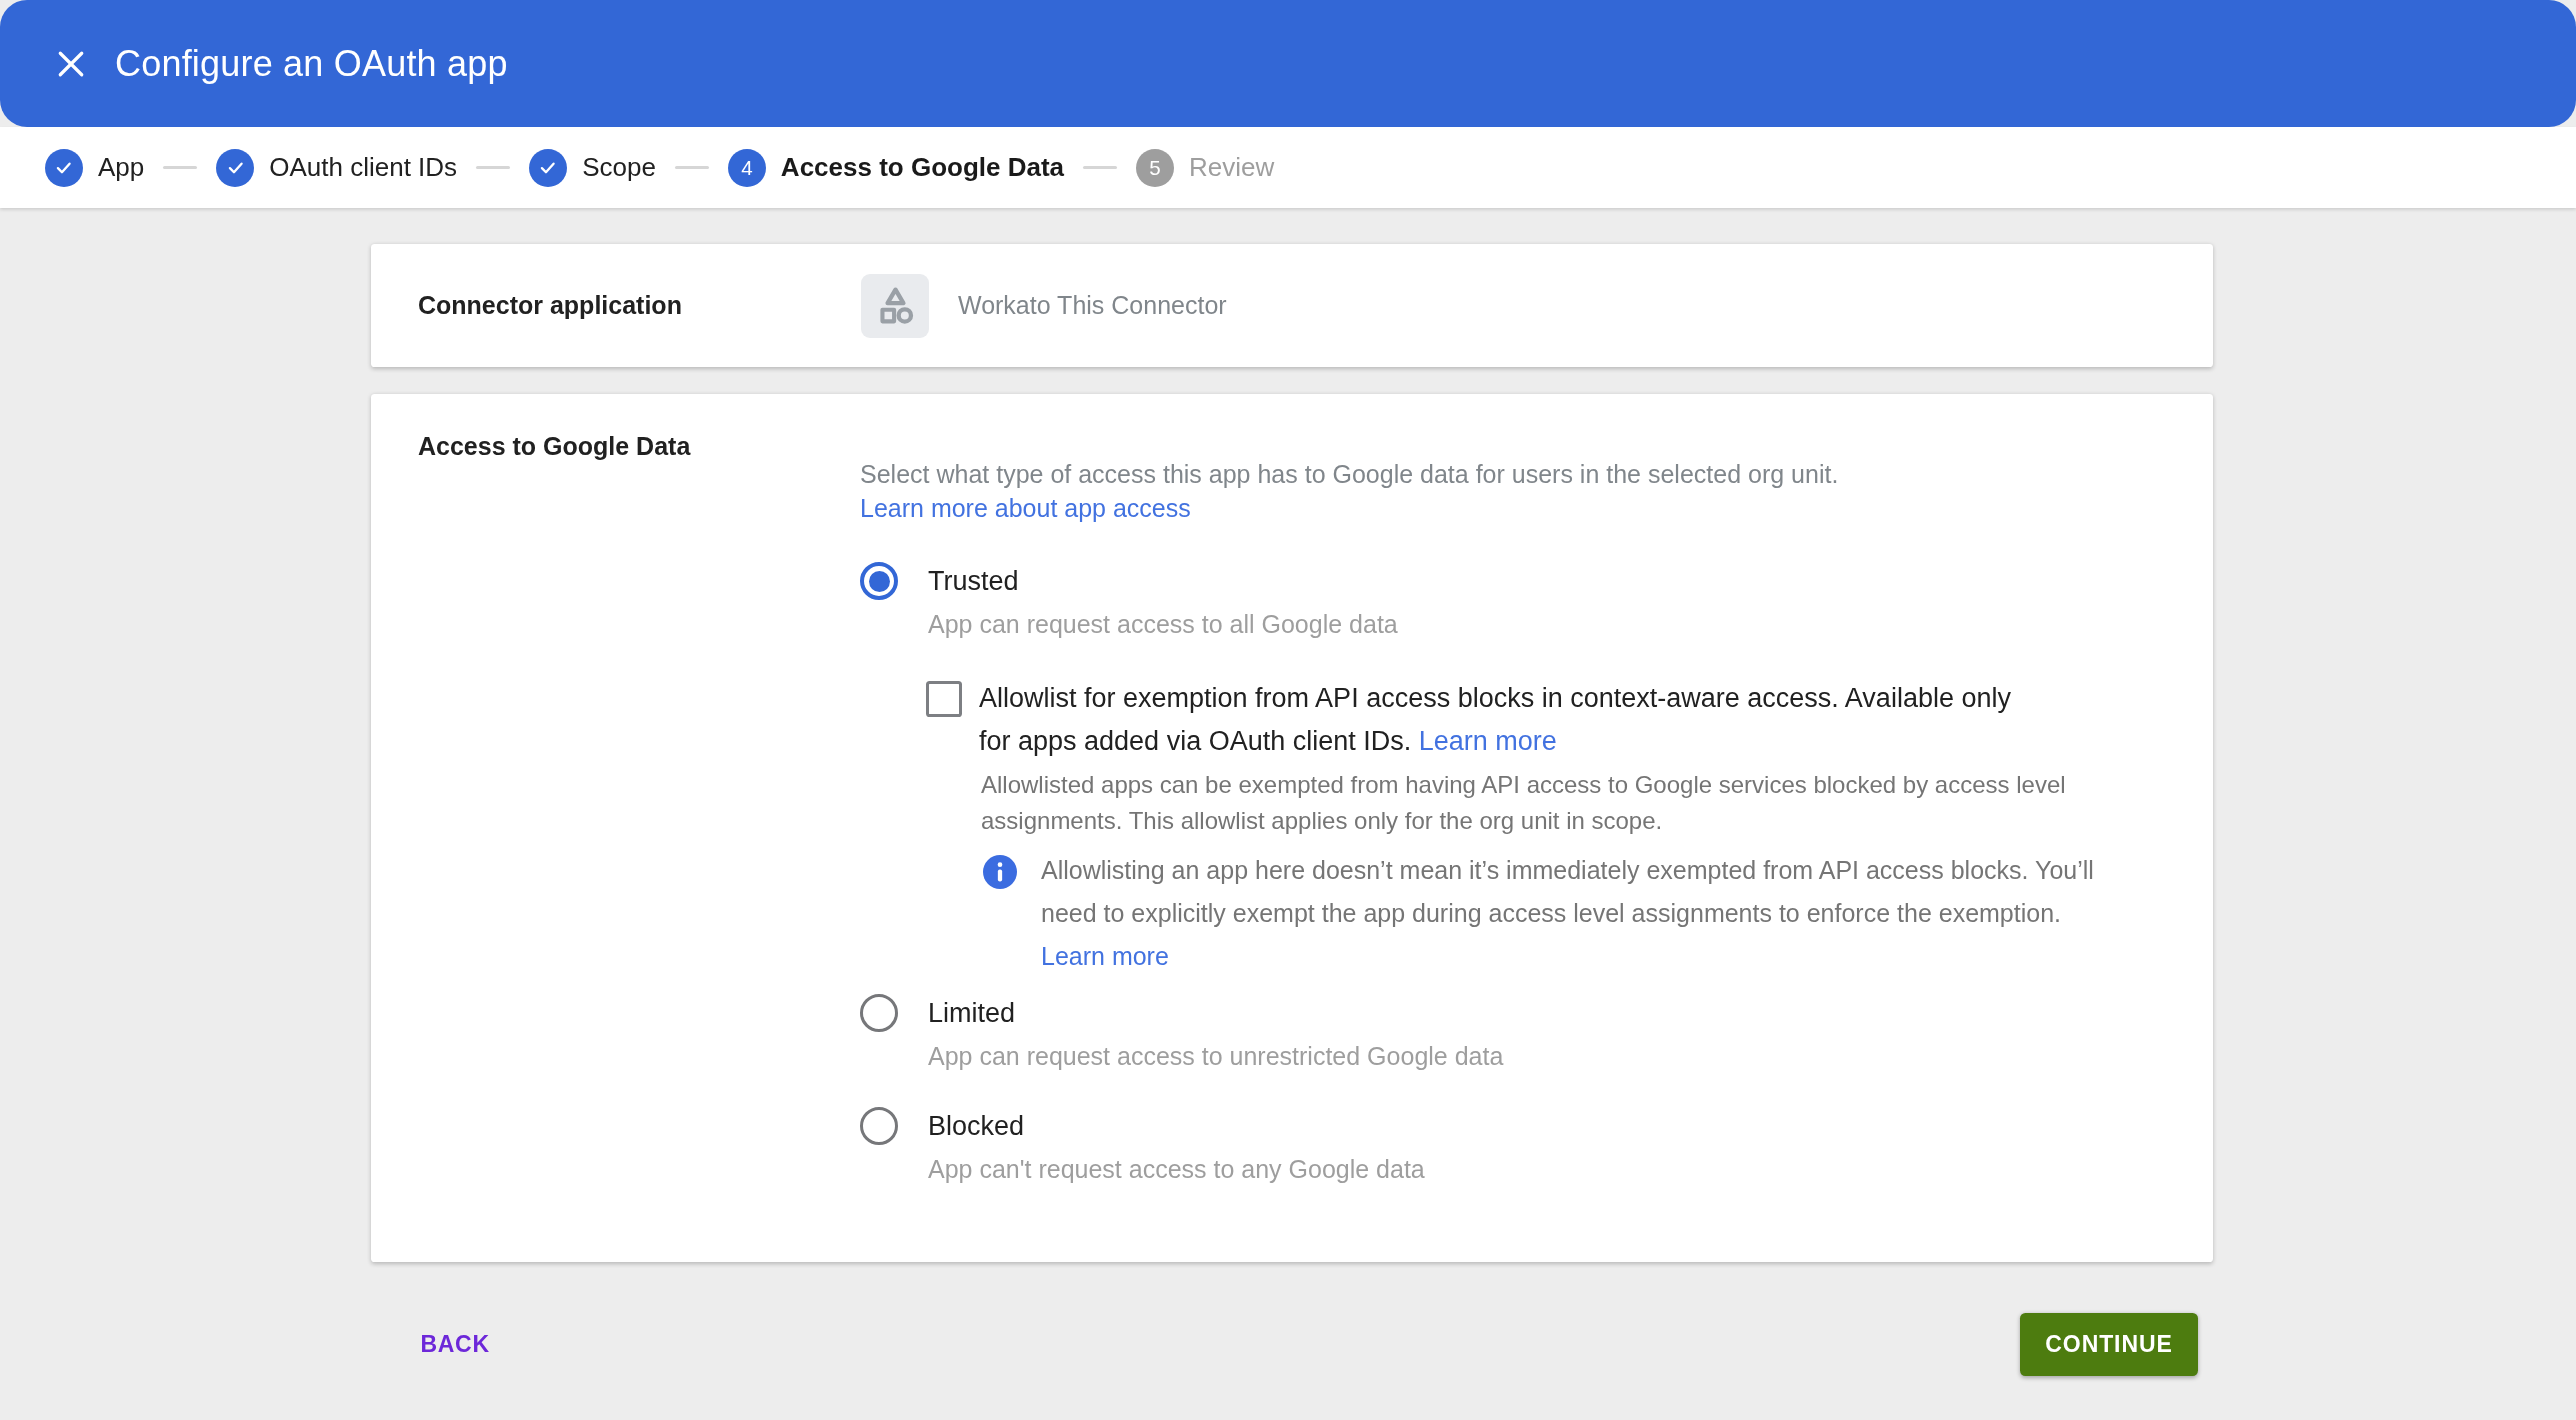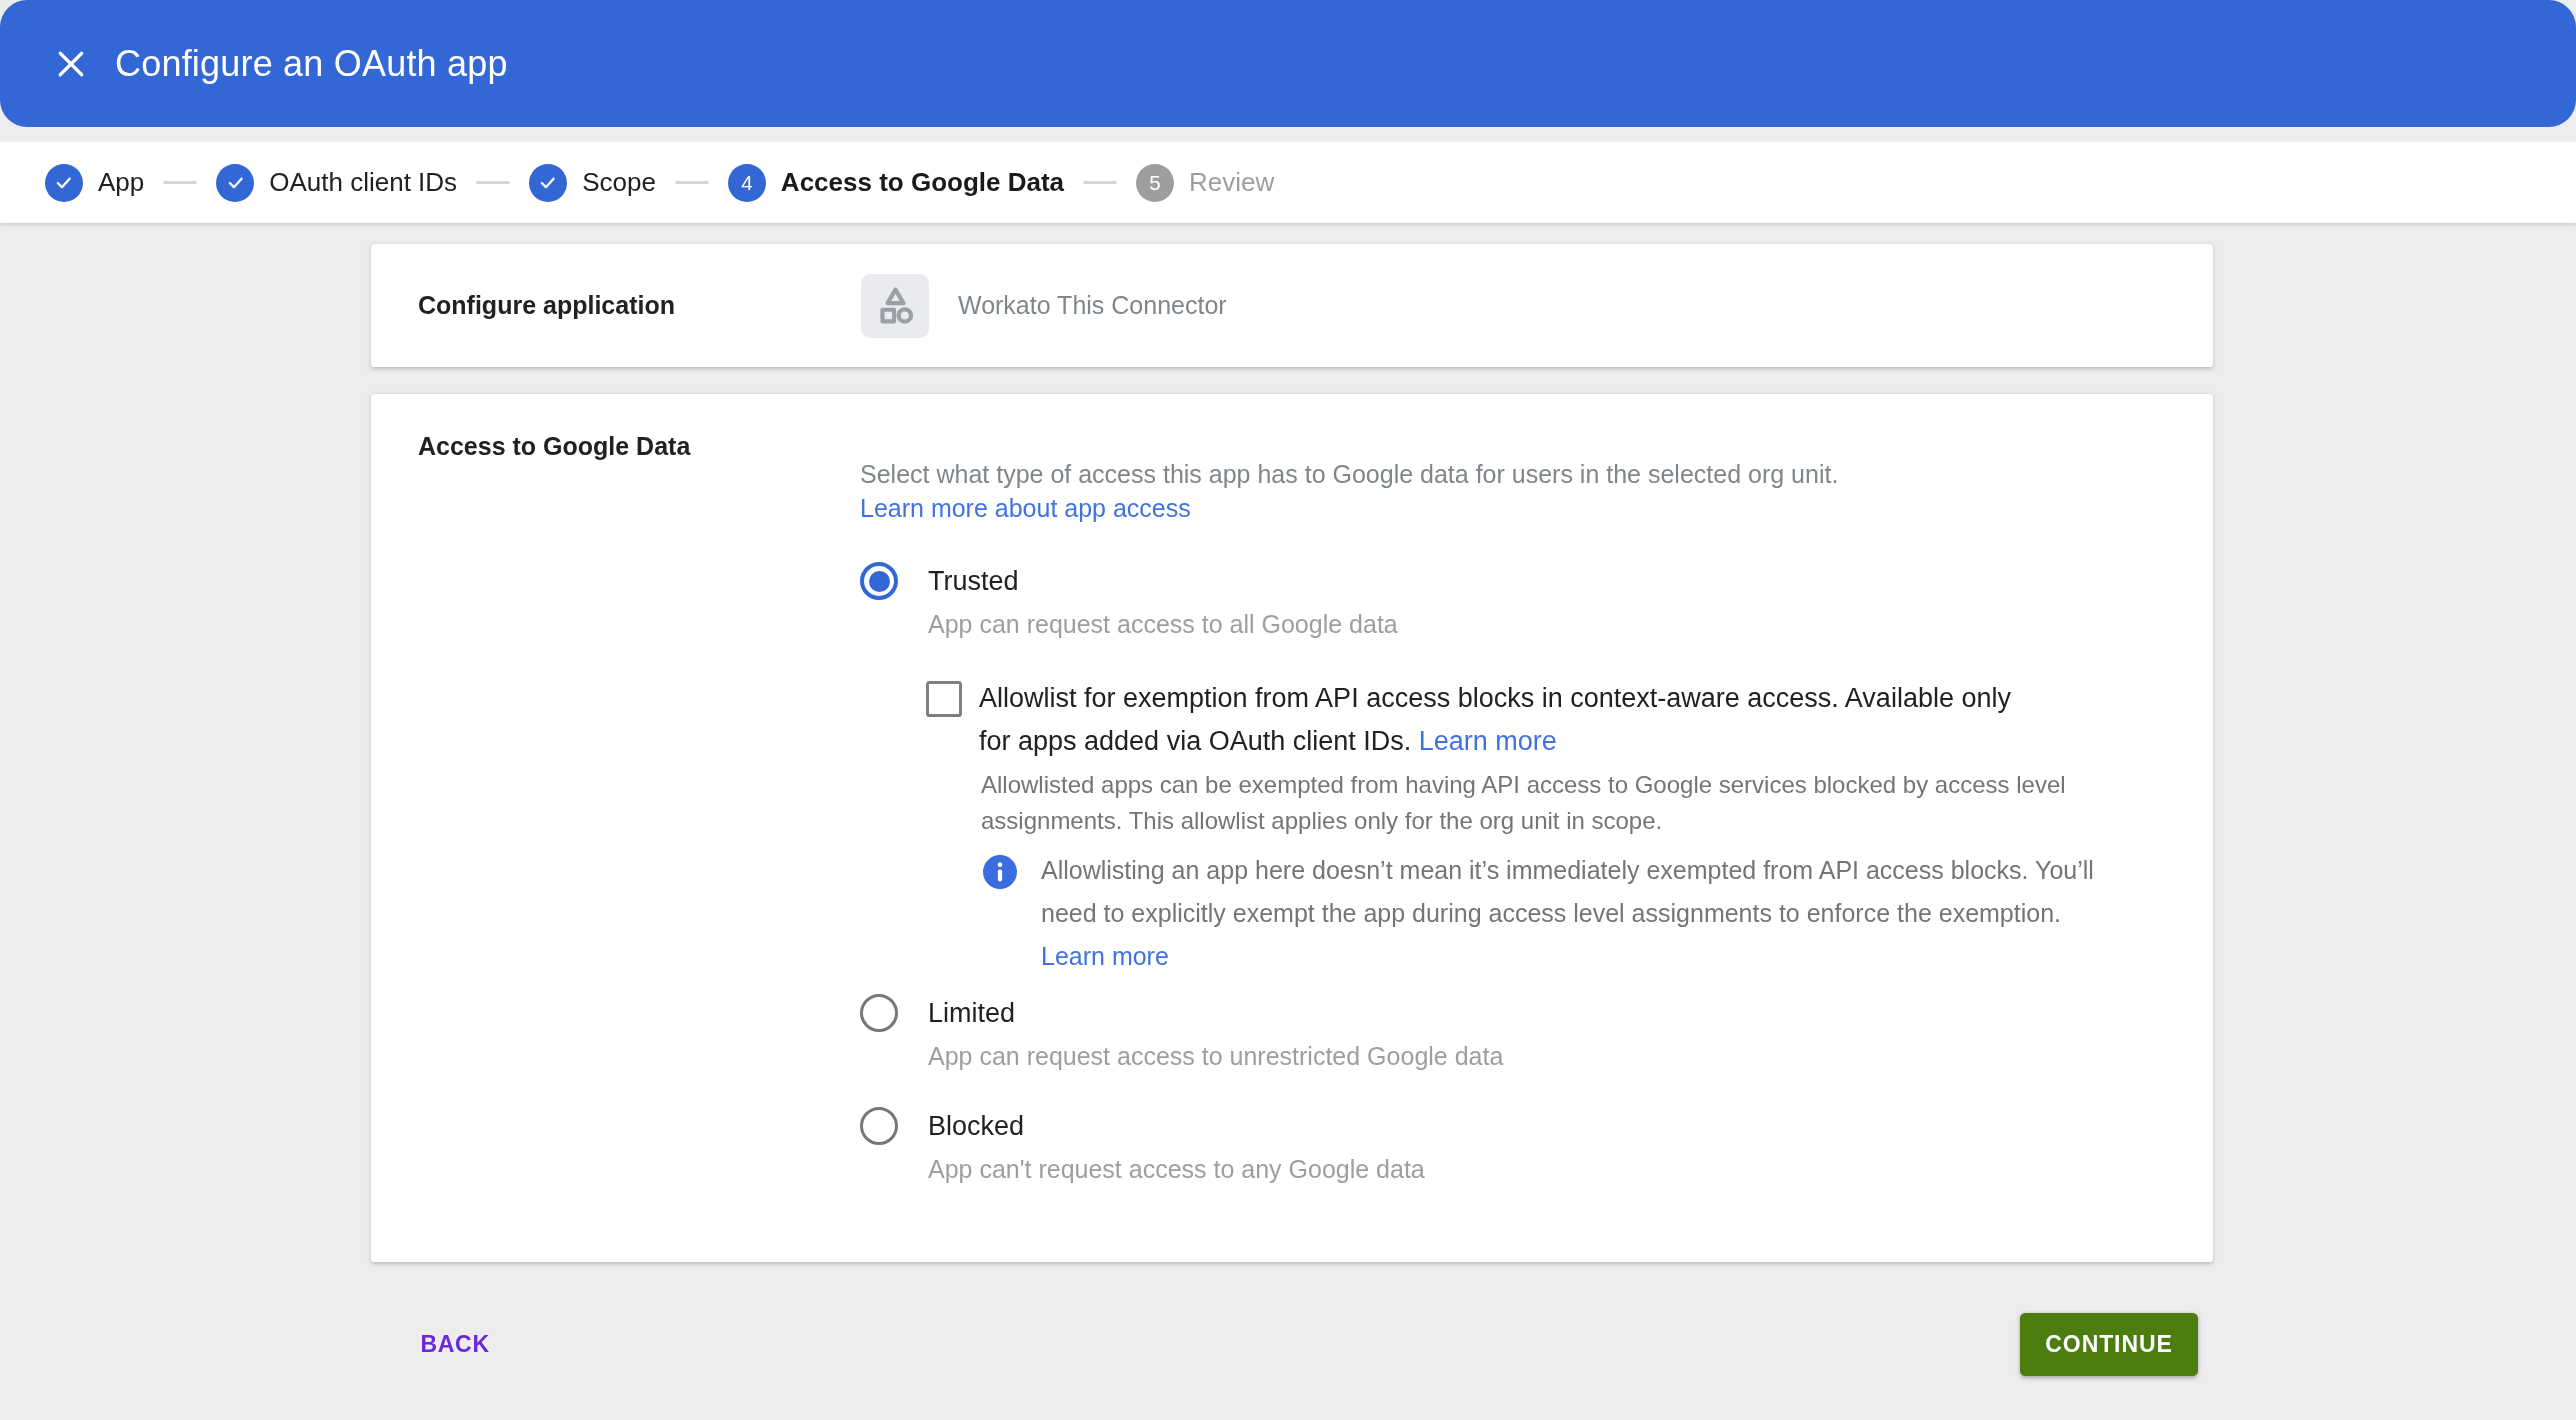--- a/index.html
+++ b/index.html
@@ -39,21 +39,20 @@
 
   
   .stepper {
     position: absolute; left: 0; top: 127px;
     width: 2576px; height: 81px;
     background: #ffffff;
     box-shadow: 0 1.8px 3.6px rgba(0,0,0,0.16);
     display: flex; align-items: center;
     padding-left: 45px;
     z-index: 2;
-    margin-top: 15px;
   }
   .step { display: flex; align-items: center; }
   .step-circle {
     width: 38px; height: 38px; border-radius: 50%;
     display: flex; align-items: center; justify-content: center;
     flex-shrink: 0;
   }
   .step-circle.blue { background: #3367d6; }
   .step-circle.gray { background: #9e9e9e; }
   .step-num { color: #ffffff; font-size: 20.6px; }
@@ -215,21 +214,21 @@
 
     <div class="step">
       <div class="step-circle gray">
         <span class="step-num">5</span>
       </div>
       <div class="step-label upcoming">Review</div>
     </div>
   </div>
 
   <div class="card card-1">
-    <div class="row-label">Configure application</div>
+    <div class="row-label">Connector application</div>
     <div class="app-chip">
       <div class="app-icon-box">
         <svg width="41" height="41" viewBox="0 0 44 44">
           <path d="M22 5 L30.5 19.5 L13.5 19.5 Z" fill="none" stroke="#9aa0a6" stroke-width="4.6" stroke-linejoin="round"></path>
           <rect x="8" y="26.5" width="12.5" height="12.5" fill="none" stroke="#9aa0a6" stroke-width="4.4" stroke-linejoin="round"></rect>
           <circle cx="32" cy="32.7" r="6.6" fill="none" stroke="#9aa0a6" stroke-width="4.6"></circle>
         </svg>
       </div>
       <div class="app-name">Workato This Connector</div>
     </div>

